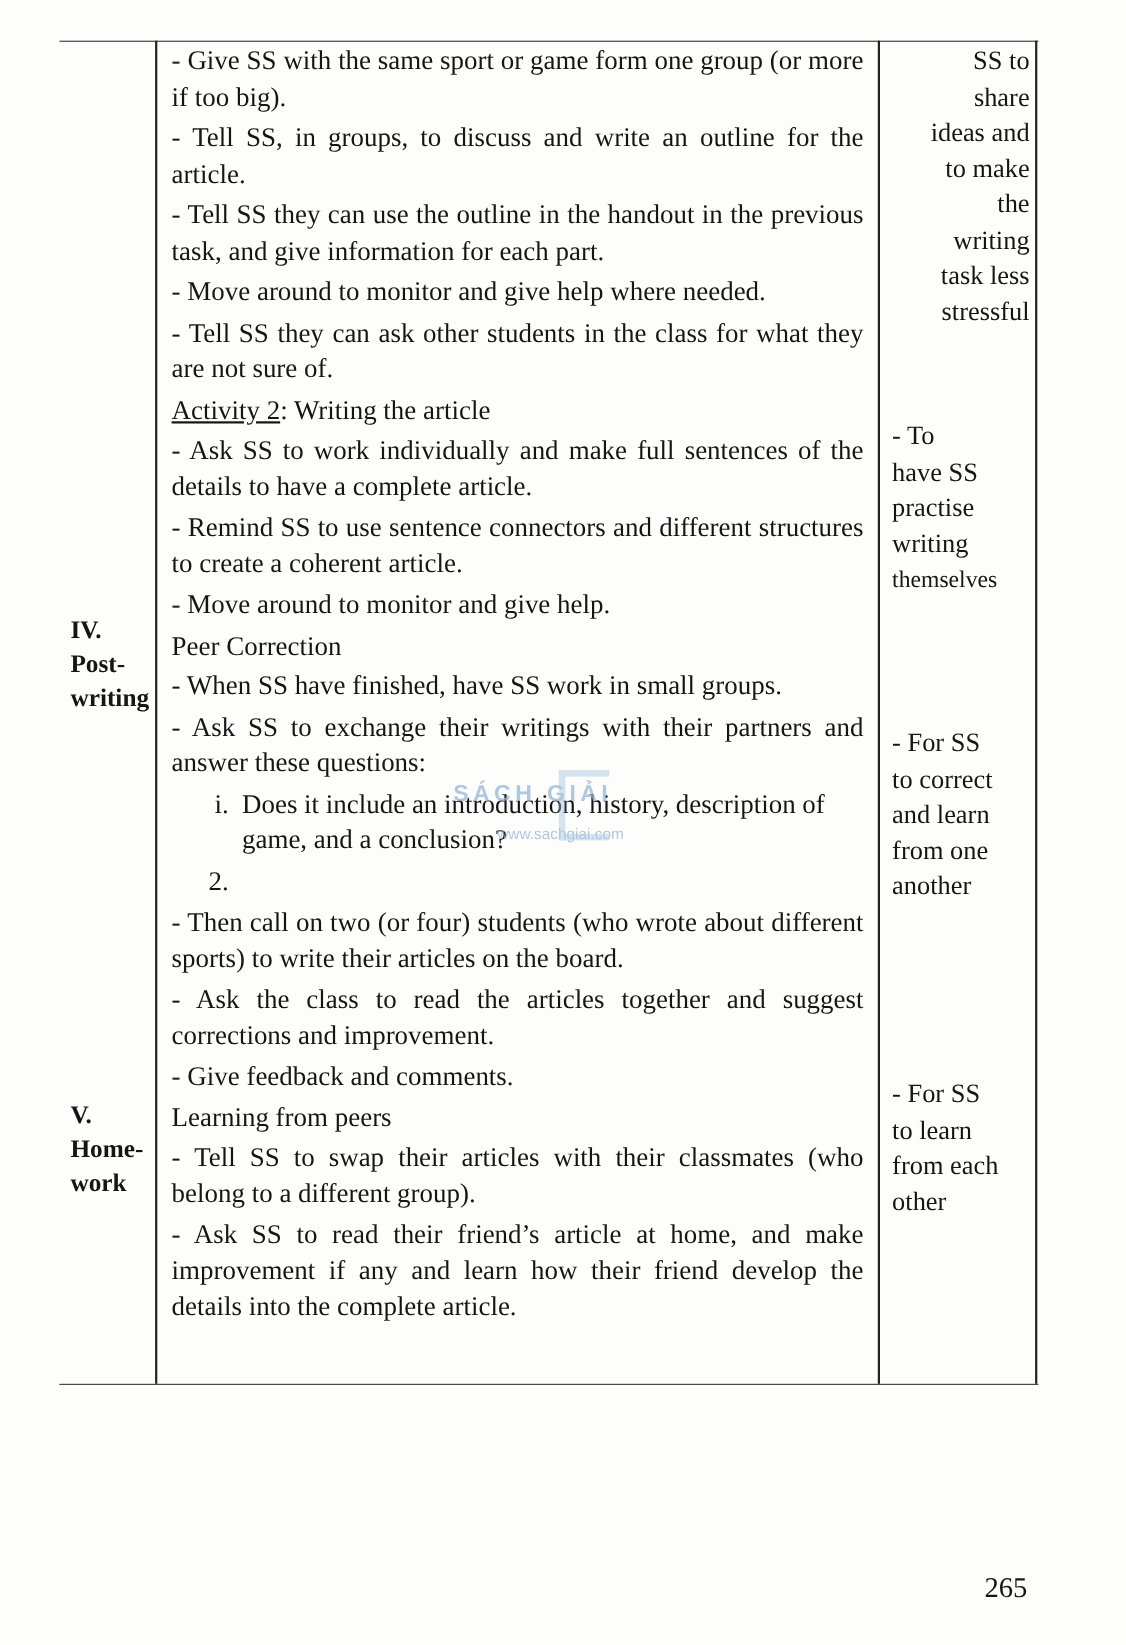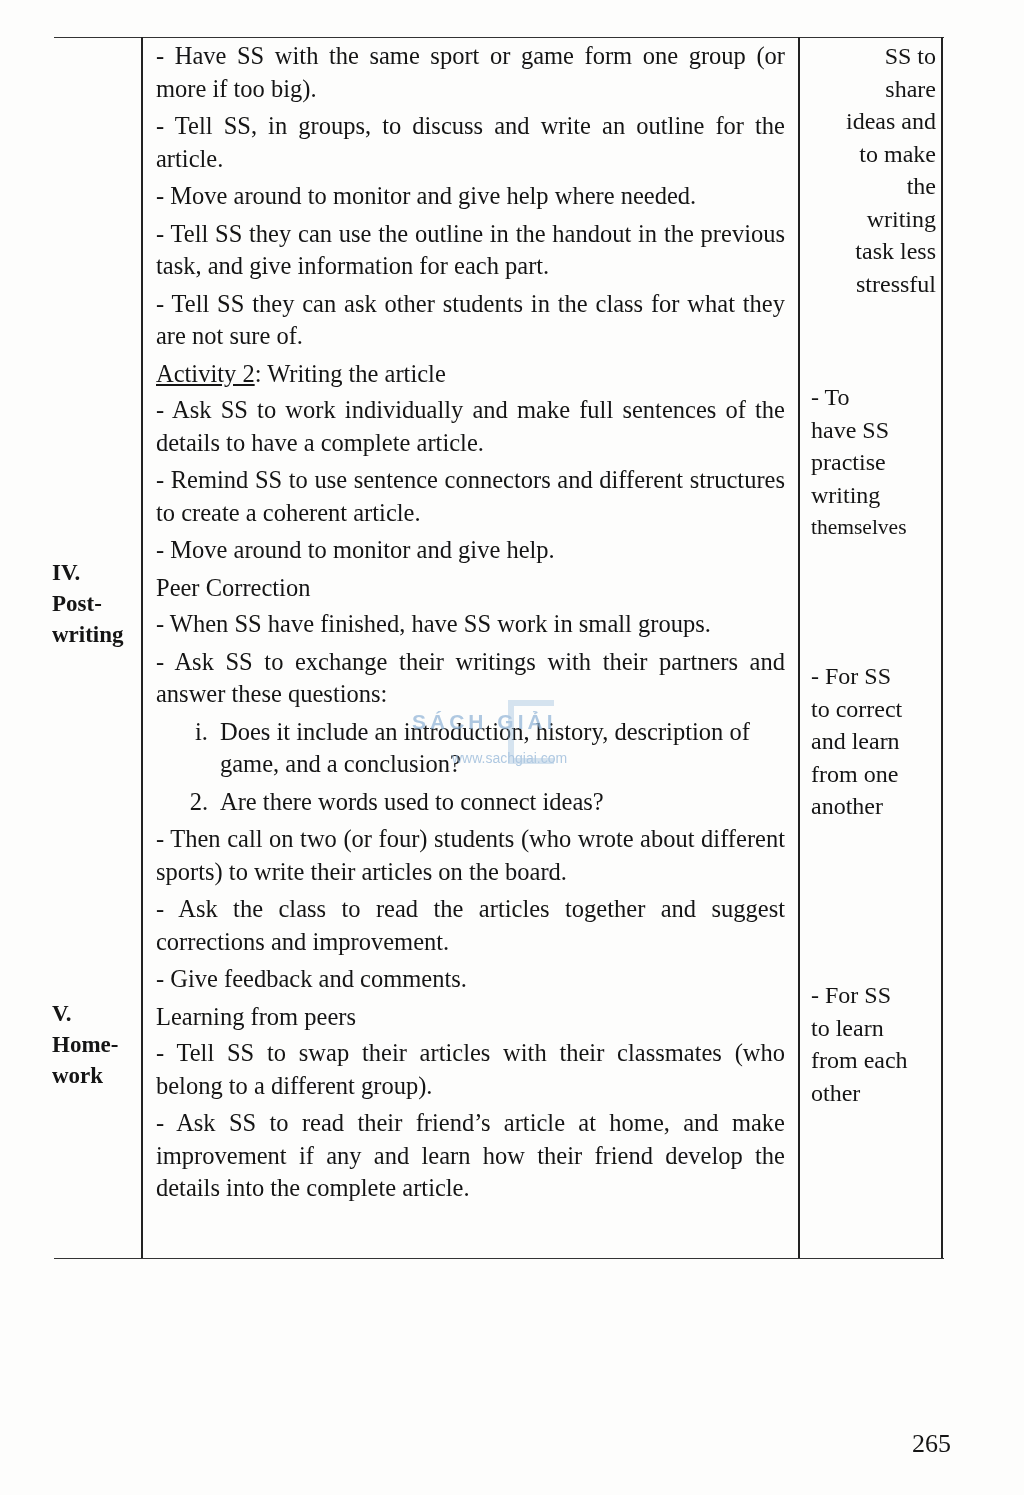--- a/index.html
+++ b/index.html
@@ -9,21 +9,21 @@
       color: #151515; position: relative; overflow: hidden;
     }
     .page { position: absolute; left: 0; top: 0; width: 1024px; height: 1495px; }
     .rule-top { position: absolute; left: 54px; top: 37px; width: 890px; border-top: 1.5px solid #333; }
     .rule-bottom { position: absolute; left: 54px; top: 1258px; width: 890px; border-top: 1.5px solid #333; }
     .vline { position: absolute; top: 37px; height: 1221px; border-left: 2px solid #222; }
     .v1 { left: 141px; }
     .v2 { left: 798px; }
     .v3 { left: 941px; }
 
-    .stage { position: absolute; left: 52px; font-weight: bold; font-size: 23px; line-height: 31px; }
+    .stage { position: absolute; left: 64px; font-weight: bold; font-size: 23px; line-height: 31px; }
     .stage-iv { top: 557px; }
     .stage-v { top: 998px; }
     .stage span { display: block; }
 
     .main { position: absolute; left: 156px; top: 40px; width: 629px; font-size: 24.5px; line-height: 32.5px; }
     .main p { margin: 0 0 5px 0; text-align: justify; text-align-last: left; }
     .main .head { font-weight: normal; margin-bottom: 4px; }
     .main .head .u { text-decoration: underline; }
     .main .q { display: flex; margin: 0 0 5px 0; }
     .main .q .num { width: 52px; text-align: right; padding-right: 12px; flex: none; }
@@ -35,21 +35,21 @@
     .p3 { top: 660px; }
     .p4 { top: 979px; }
     .purpose span { display: block; }
     .purpose .small { font-size: 21.5px; }
 
     .watermark { position: absolute; left: 412px; top: 700px; width: 220px; height: 70px; color: #8fb3d6; opacity: 0.7; pointer-events: none; }
     .watermark .wm-box { position: absolute; left: 96px; top: 0; width: 40px; height: 52px; border: 6px solid #9fc0e0; border-right: none; opacity: 0.6; }
     .watermark .wm-text { position: absolute; left: 0; top: 10px; font-family: "Liberation Sans", sans-serif; font-weight: bold; font-size: 21px; letter-spacing: 4px; }
     .watermark .wm-url { position: absolute; left: 40px; top: 50px; font-family: "Liberation Sans", sans-serif; font-size: 14px; }
 
-    .page-number { position: absolute; left: 895px; top: 1429px; font-size: 26px; margin-left: 17px; }
+    .page-number { position: absolute; left: 895px; top: 1429px; font-size: 26px; }
   </style>
 </head>
 <body>
 
 <div class="page">
   <div class="rule-top"></div>
   <div class="rule-bottom"></div>
   <div class="vline v1"></div>
   <div class="vline v2"></div>
   <div class="vline v3"></div>
@@ -59,41 +59,40 @@
     <span>Post-</span>
     <span>writing</span>
   </div>
   <div class="stage stage-v">
     <span>V.</span>
     <span>Home-</span>
     <span>work</span>
   </div>
 
   <div class="main">
-    <p>- Have SS with the same sport or game form one group (or more if too big).</p>
+    <p>- Give SS with the same sport or game form one group (or more if too big).</p>
     <p>- Tell SS, in groups, to discuss and write an outline for the article.</p>
+    <p>- Tell SS they can use the outline in the handout in the previous task, and give information for each part.</p>
     <p>- Move around to monitor and give help where needed.</p>
-    <p>- Tell SS they can use the outline in the handout in the previous task, and give information for each part.</p>
     <p>- Tell SS they can ask other students in the class for what they are not sure of.</p>
 
     <p class="head"><span class="u">Activity 2</span><span>:  Writing the article</span></p>
     <p>- Ask SS to work individually and make full sentences of the details to have a complete article.</p>
     <p>- Remind SS to use sentence connectors and different structures to create a coherent article.</p>
     <p>- Move around to monitor and give help.</p>
 
     <p class="head">Peer Correction</p>
     <p>- When SS have finished, have SS work in small groups.</p>
     <p>- Ask SS to exchange their writings with their partners and answer these questions:</p>
     <div class="q">
       <span class="num">i.</span>
       <span class="txt">Does it include an introduction, history, description of game, and a conclusion?</span>
     </div>
     <div class="q">
       <span class="num">2.</span>
-      <span class="txt">Are there words used to connect ideas?</span>
     </div>
     <p>- Then call on two (or four) students (who wrote about different sports) to write their articles on the board.</p>
     <p>- Ask the class to read the articles together and suggest corrections and improvement.</p>
     <p>- Give feedback and comments.</p>
 
     <p class="head">Learning from peers</p>
     <p>- Tell SS to swap their articles with their classmates (who belong to a different group).</p>
     <p>- Ask SS to read their friend’s article at home, and make improvement if any and learn how their friend develop the details into the complete article.</p>
   </div>
 

